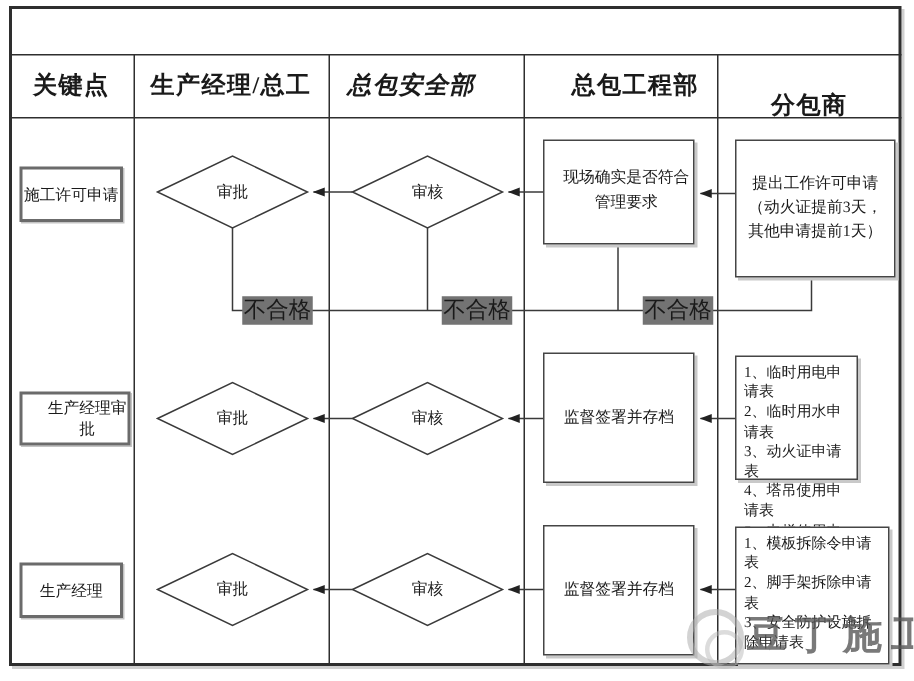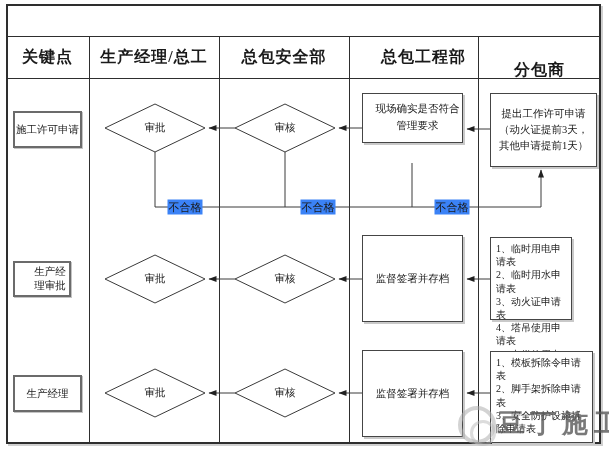--- a/index.html
+++ b/index.html
@@ -27,21 +27,21 @@
     display:flex;align-items:center;justify-content:center;
     font-size:10.5px;text-align:center;}
   .proc-box{position:absolute;z-index:2;background:#fff;border:1px solid #454545;
     box-shadow:2px 2px 0 #c9c9c9;box-sizing:border-box;
     display:flex;align-items:center;justify-content:center;
     font-size:10.5px;text-align:center;white-space:pre-line;line-height:1.5;padding:2px;}
   .list-box{position:absolute;z-index:2;background:#fff;border:1px solid #454545;
     box-shadow:2px 2px 0 #c9c9c9;box-sizing:border-box;
     font-size:10px;text-align:left;white-space:pre-line;line-height:1.32;padding:4px 2px 2px 5px;}
   .dlabel{position:absolute;z-index:2;width:60px;text-align:center;font-size:10.5px;}
-  .fail{position:absolute;z-index:2;background:#3b82f6;font-size:11px;padding:0 1px;
+  .fail{position:absolute;z-index:2;background:#737373;font-size:15px;padding:0 1px;
     transform:translate(-50%,-50%);}
   
   .watermark{position:absolute;z-index:5;pointer-events:none;}
   .wm-circle{position:absolute;border-radius:50%;}
   .wm-c1{left:0;top:2px;width:30px;height:30px;border:4px solid rgba(175,175,175,.55);}
   .wm-c2{left:12px;top:16px;width:20px;height:20px;border:3px solid rgba(185,185,185,.5);}
   .wm-text{position:absolute;left:40px;top:2px;width:170px;
     font-size:26px;font-weight:bold;letter-spacing:6px;color:rgba(88,88,88,.8);
     font-family:"Liberation Sans","DejaVu Sans",sans-serif;}
 </style>
@@ -54,21 +54,21 @@
   <div class="hline" style="top:36px;"></div>
   <div class="hline" style="top:78px;"></div>
   <div class="vline" style="left:89px;"></div>
   <div class="vline" style="left:219px;"></div>
   <div class="vline" style="left:349px;"></div>
   <div class="vline" style="left:478px;"></div>
 
 
   <div class="hdr" style="left:6px;width:83px;">关键点</div>
   <div class="hdr" style="left:89px;width:130px;">生产经理/总工</div>
-  <div class="hdr" style="left:219px;width:130px;">总包安全部</div>
+  <div class="hdr" style="left:209px;width:130px;font-style:italic;">总包安全部</div>
   <div class="hdr" style="left:359px;width:129px;">总包工程部</div>
   <div class="hdr" style="left:478px;width:123px;margin-top:13px;">分包商</div>
 
   <svg class="overlay" width="609" height="454">
     <defs>
       <marker id="arr" markerWidth="9" markerHeight="8" refX="7.5" refY="3" orient="auto">
         <path d="M0,0 L8,3 L0,6 z" fill="#222"></path>
       </marker>
     </defs>
 
@@ -92,29 +92,29 @@
     <polygon points="235,128 285,104 335,128 285,152" fill="#fff" stroke="#3a3a3a" stroke-width="1"></polygon>
     <polygon points="105,279 155,255 205,279 155,303" fill="#fff" stroke="#3a3a3a" stroke-width="1"></polygon>
     <polygon points="235,279 285,255 335,279 285,303" fill="#fff" stroke="#3a3a3a" stroke-width="1"></polygon>
     <polygon points="105,393 155,369 205,393 155,417" fill="#fff" stroke="#3a3a3a" stroke-width="1"></polygon>
     <polygon points="235,393 285,369 335,393 285,417" fill="#fff" stroke="#3a3a3a" stroke-width="1"></polygon>
   </svg>
 
   <div class="kp-box" style="left:13px;top:111px;width:69px;height:37px;">施工许可申请</div>
   <div class="dlabel" style="left:125px;top:121px;">审批</div>
   <div class="dlabel" style="left:255px;top:121px;">审核</div>
-  <div class="proc-box" style="left:362px;top:93px;width:101px;height:50px;line-height:1.6;padding-left:12px;">现场确实是否符合管理要求</div>
-  <div class="proc-box" style="left:490px;top:93px;width:107px;height:74px;">提出工作许可申请
+  <div class="proc-box" style="left:362px;top:93px;width:101px;height:70px;line-height:1.6;padding-left:12px;">现场确实是否符合管理要求</div>
+  <div class="proc-box" style="left:490px;top:93px;width:107px;height:92px;">提出工作许可申请
 （动火证提前3天，
 其他申请提前1天）</div>
   <div class="fail" style="left:185px;top:207px;">不合格</div>
   <div class="fail" style="left:318px;top:207px;">不合格</div>
   <div class="fail" style="left:452px;top:207px;">不合格</div>
 
-  <div class="kp-box" style="left:13px;top:261px;width:58px;height:36px;padding-left:16px;">生产经理审批</div>
+  <div class="kp-box" style="left:13px;top:261px;width:74px;height:36px;padding-left:16px;">生产经理审批</div>
   <div class="dlabel" style="left:125px;top:272px;">审批</div>
   <div class="dlabel" style="left:255px;top:272px;">审核</div>
   <div class="proc-box" style="left:362px;top:235px;width:101px;height:87px;">监督签署并存档</div>
   <div class="list-box" style="left:490px;top:237px;width:82px;height:83px;">1、临时用电申请表
 2、临时用水申请表
 3、动火证申请表
 4、塔吊使用申请表
 5、电梯使用申请表
 6、吊装许可申请表</div>
 

